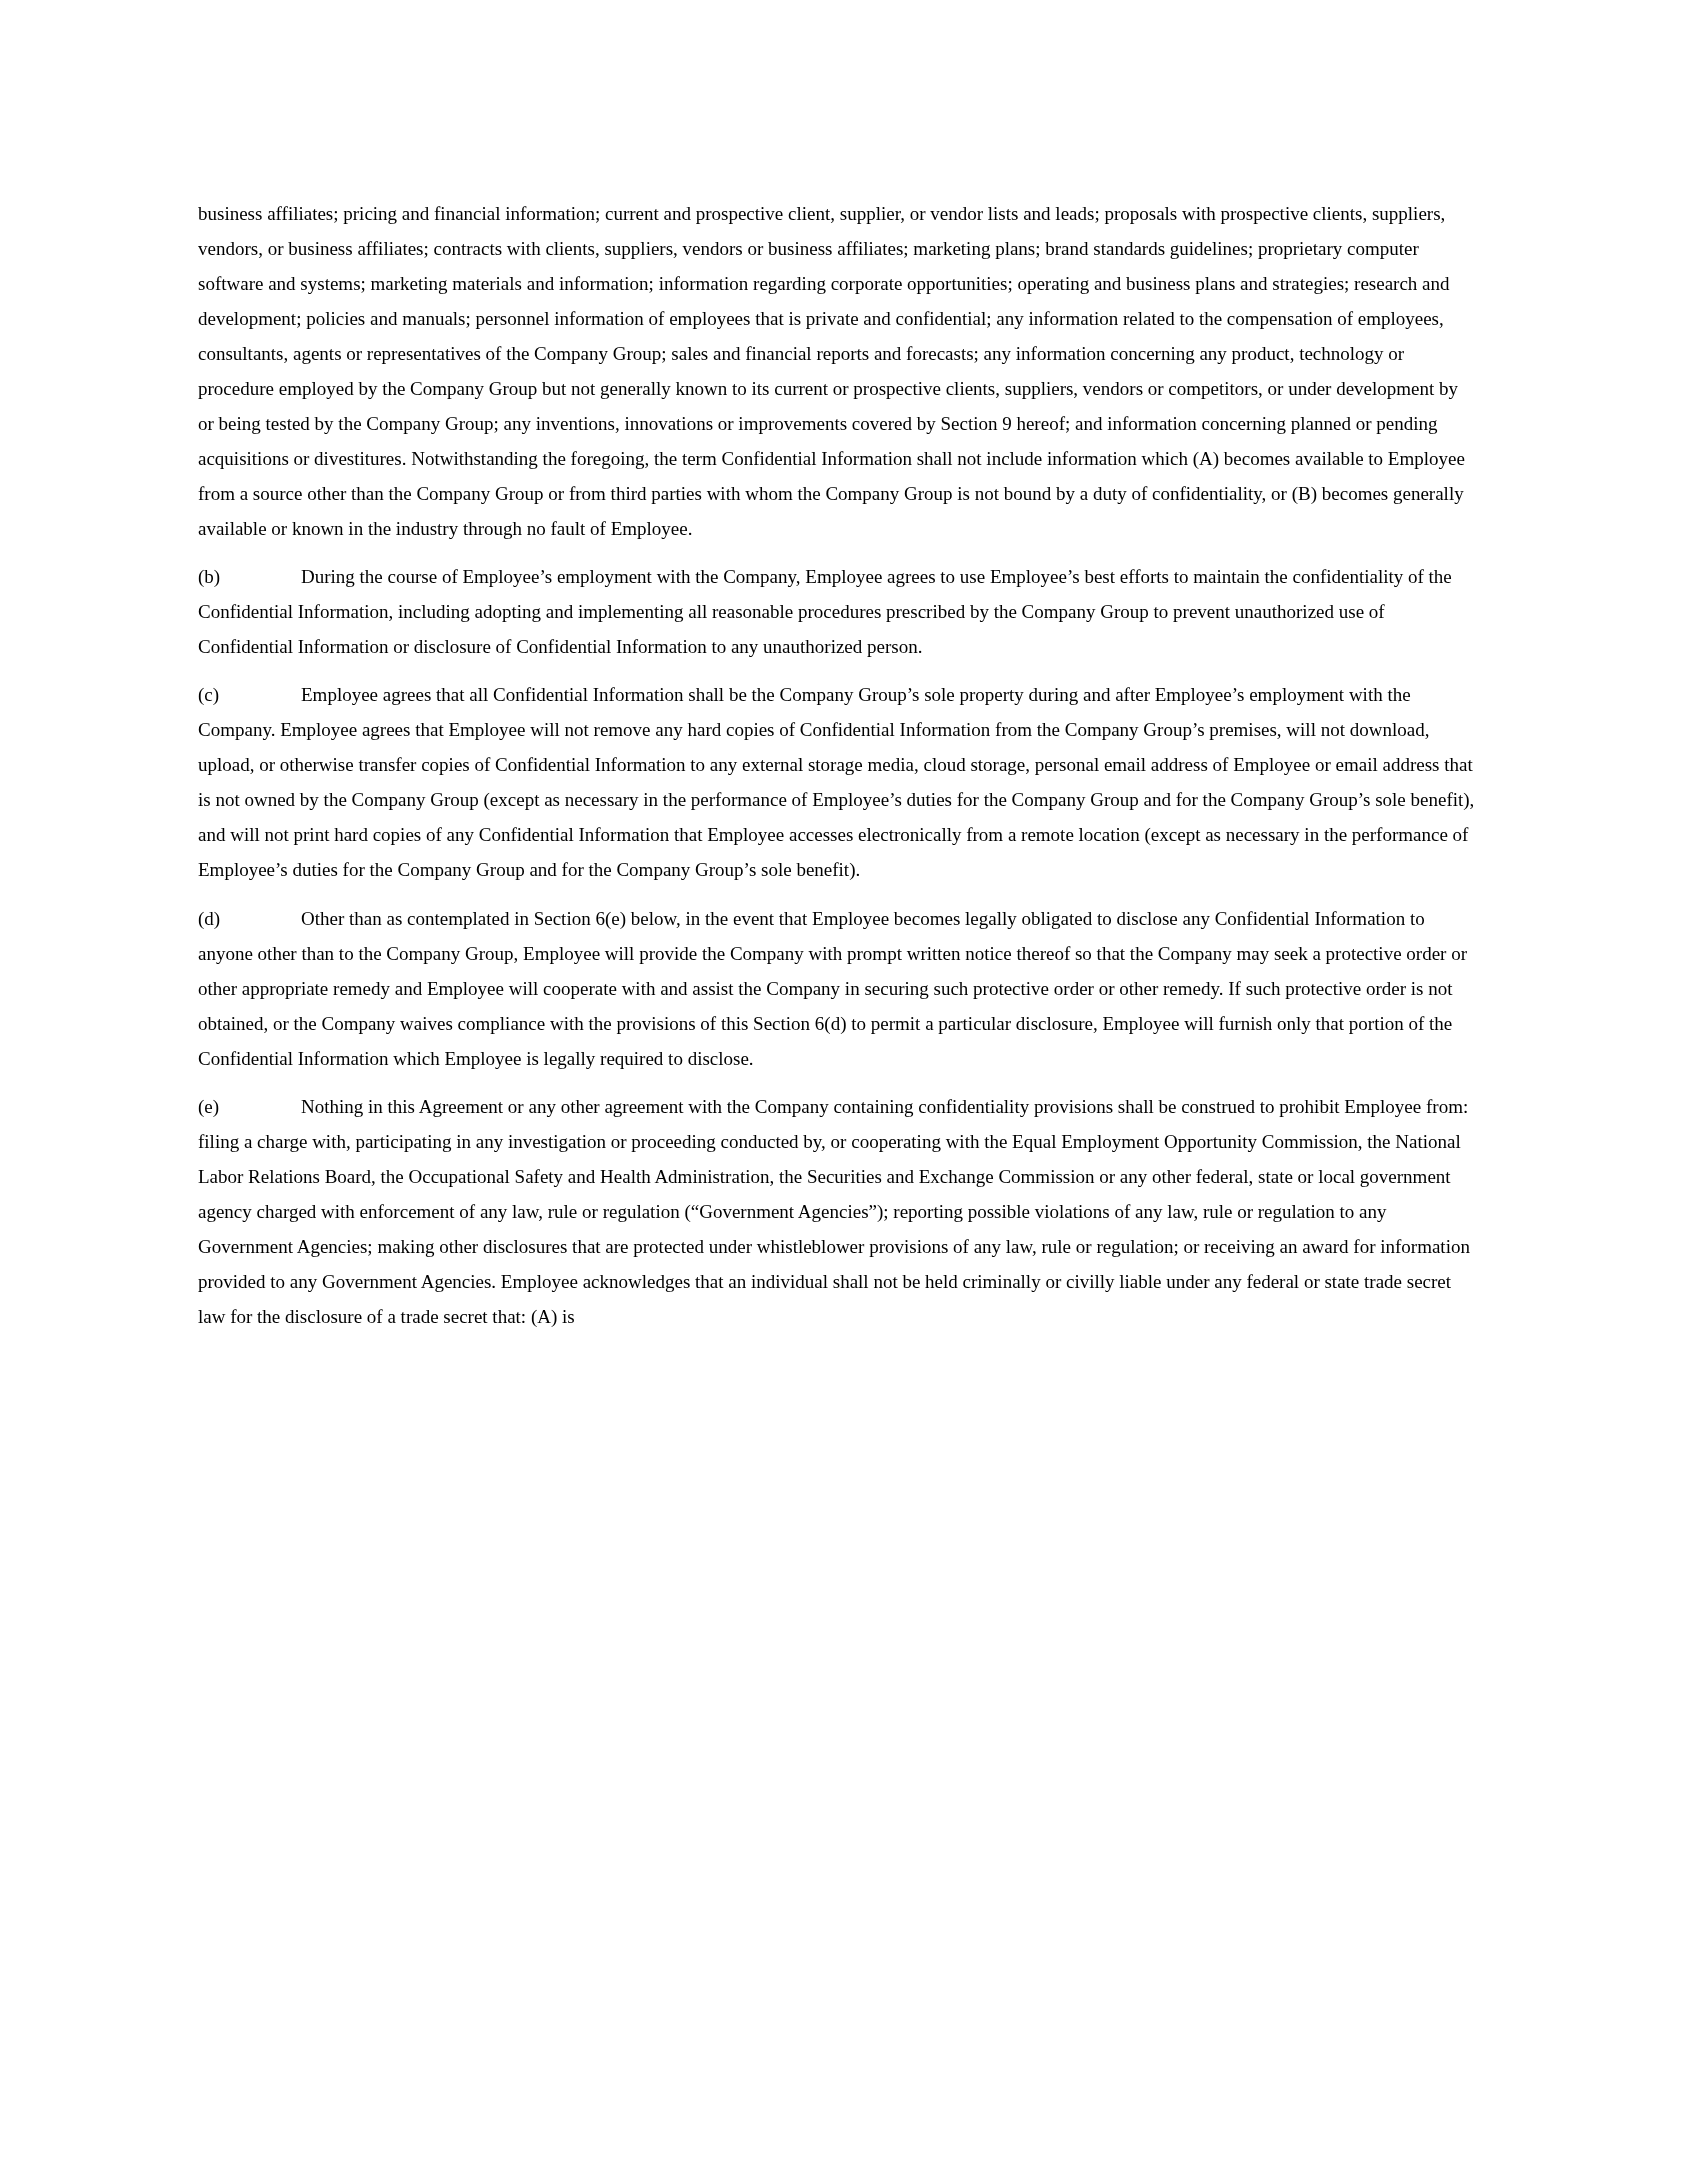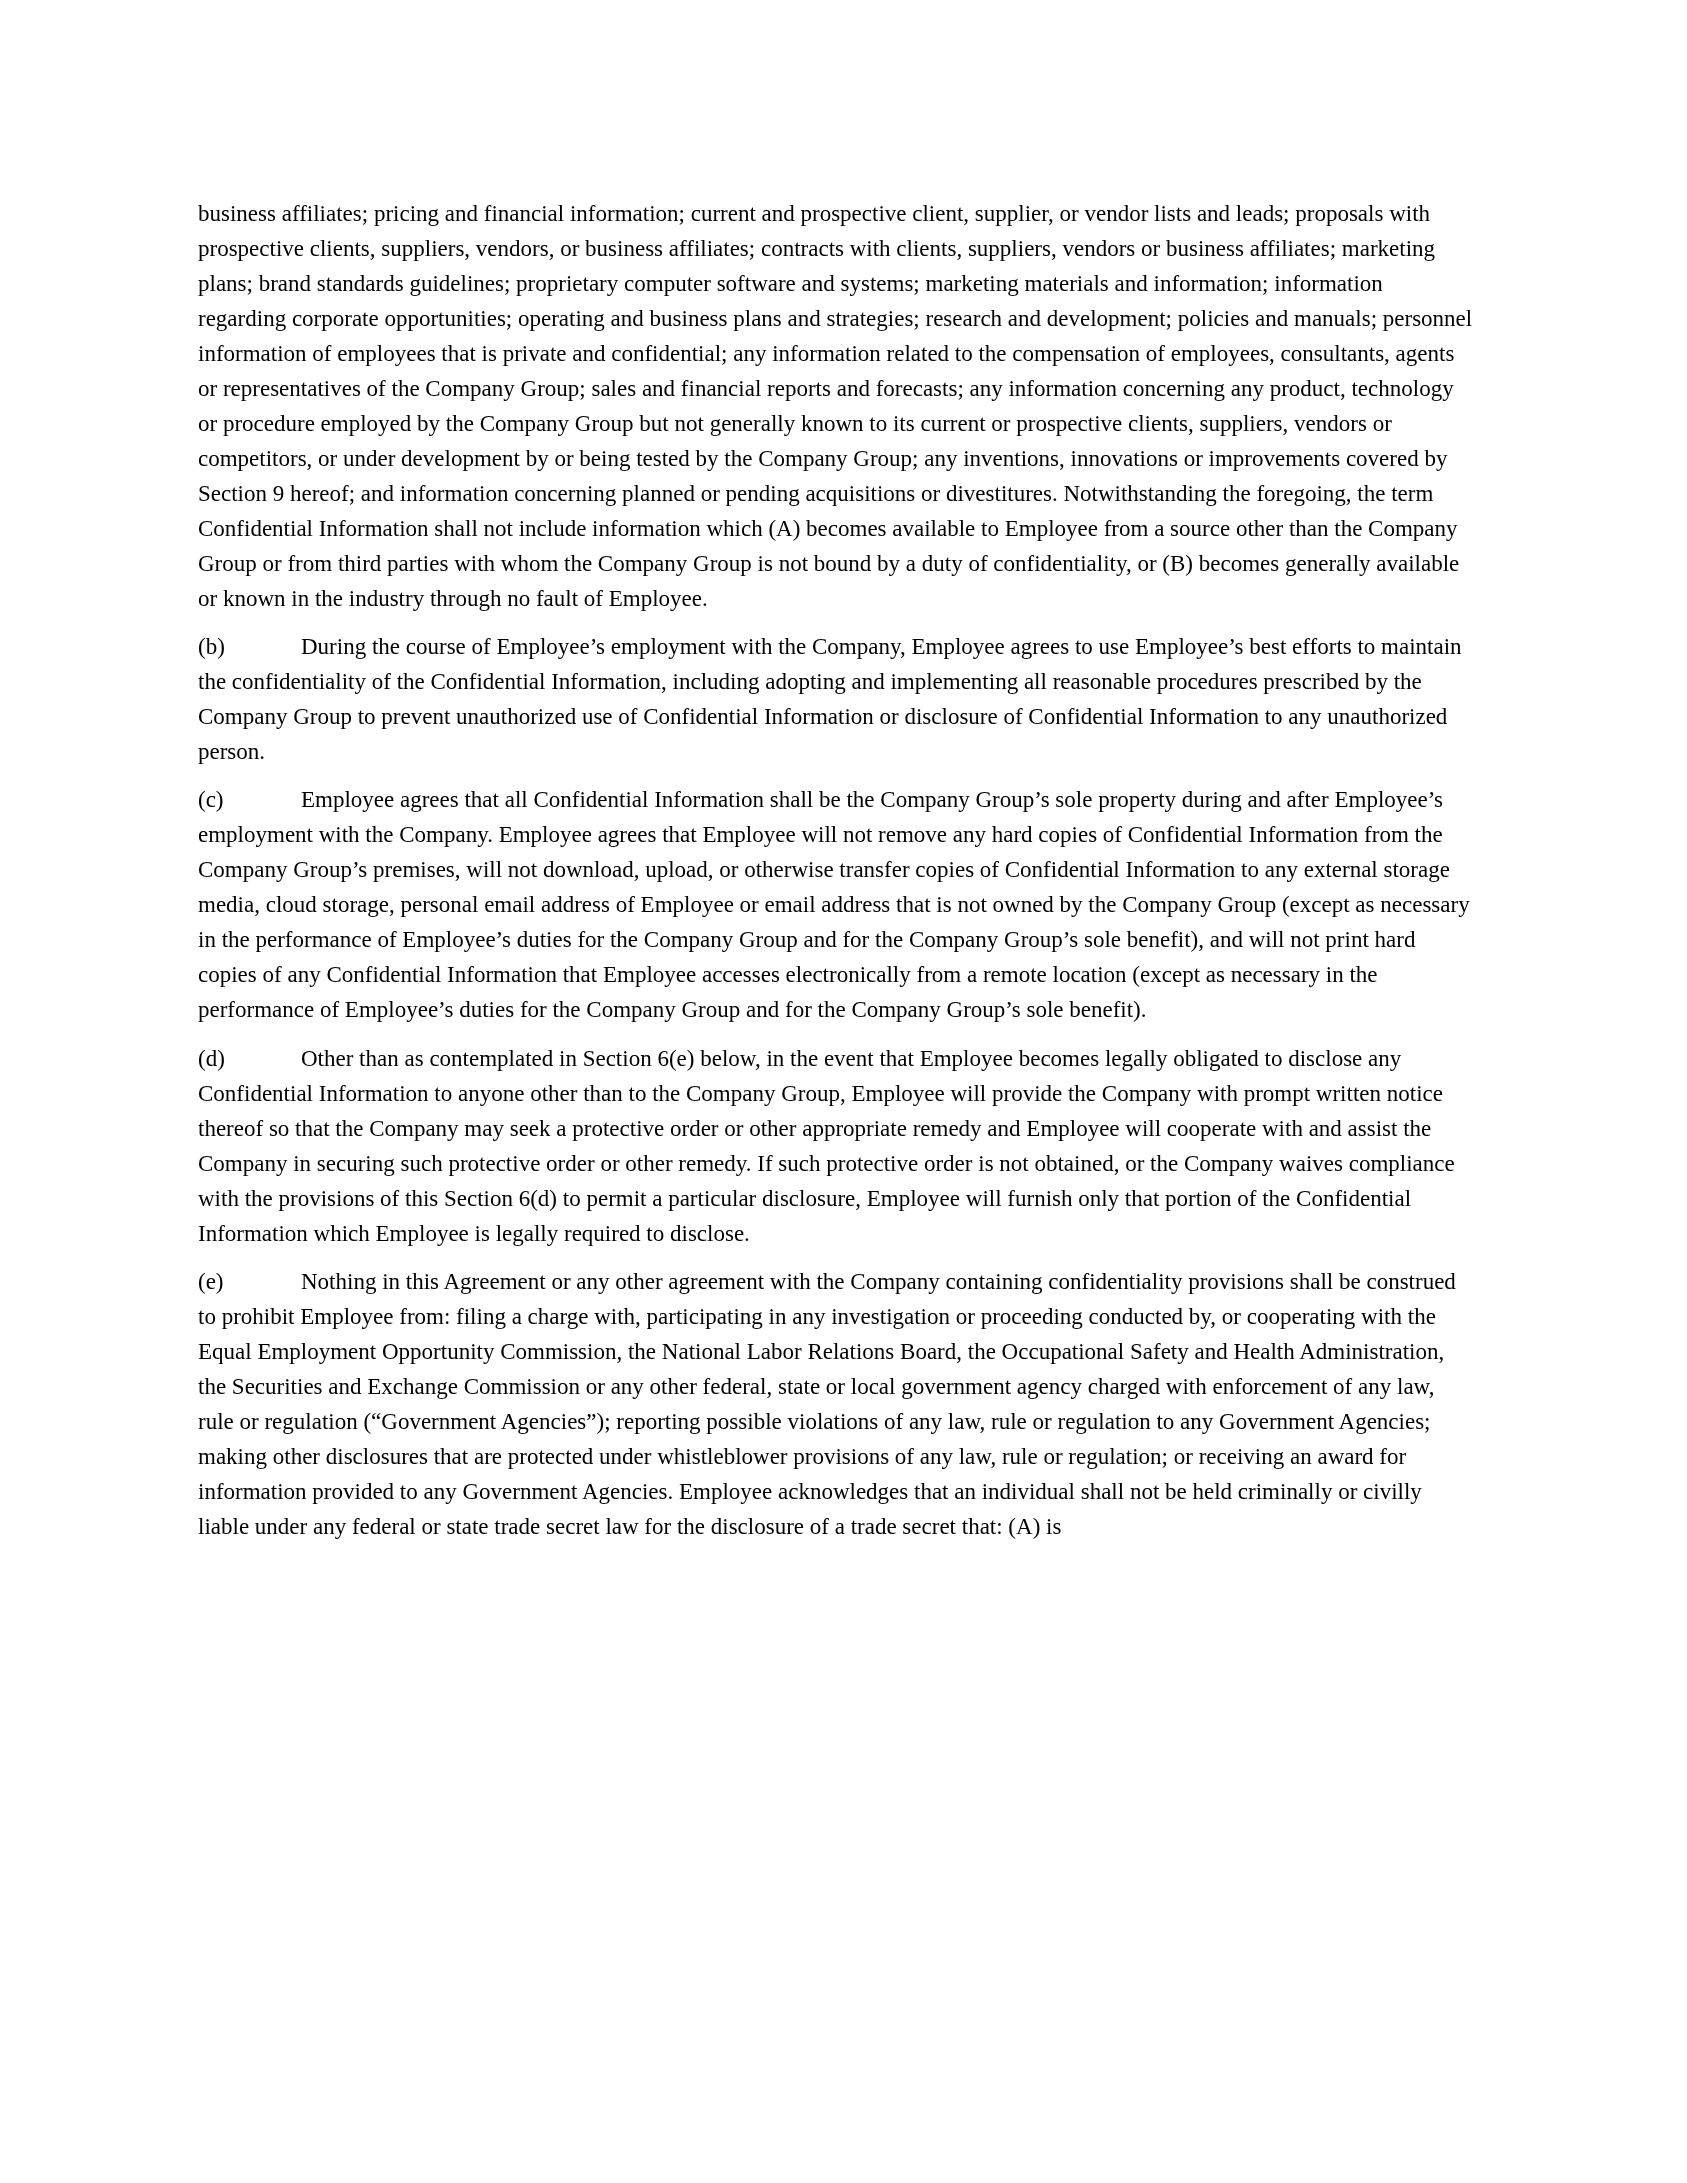--- a/index.html
+++ b/index.html
@@ -3,21 +3,21 @@
 <meta charset="utf-8">
 <style>
   html, body { margin: 0; padding: 0; background: #ffffff; }
   body { width: 1687px; height: 2183px; position: relative; overflow: hidden; }
   .page {
     position: absolute;
     left: 198px;
     top: 196px;
     width: 1277px;
     font-family: "Liberation Serif", serif;
-    font-size: 23px;
+    font-size: 19px;
     line-height: 35px;
     color: #000000;
   }
   .para { margin: 0 0 13.2px 0; text-align: left; }
   .para .label { display: inline-block; width: 103px; }
 </style>
 </head>
 <body>
 
 <div class="page">

